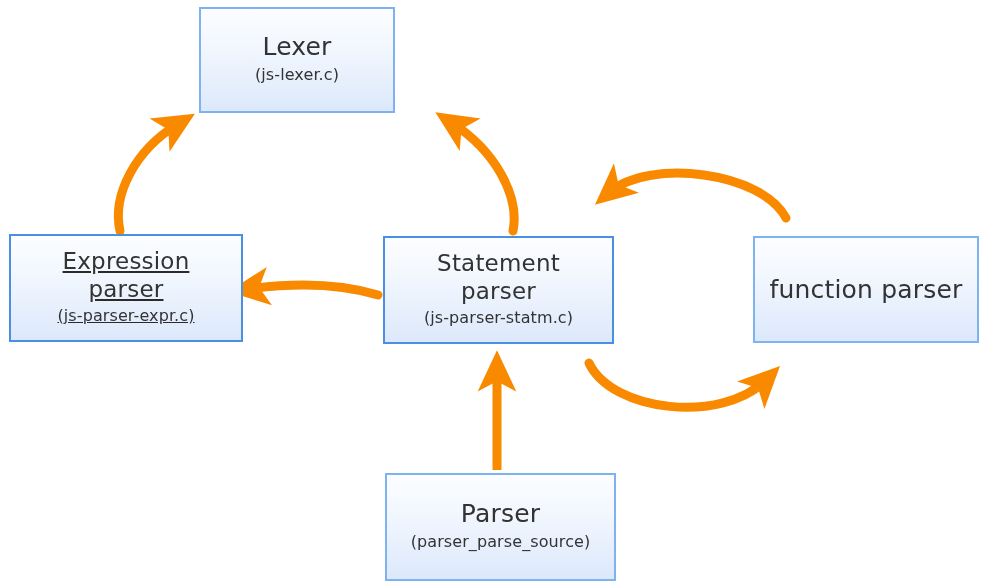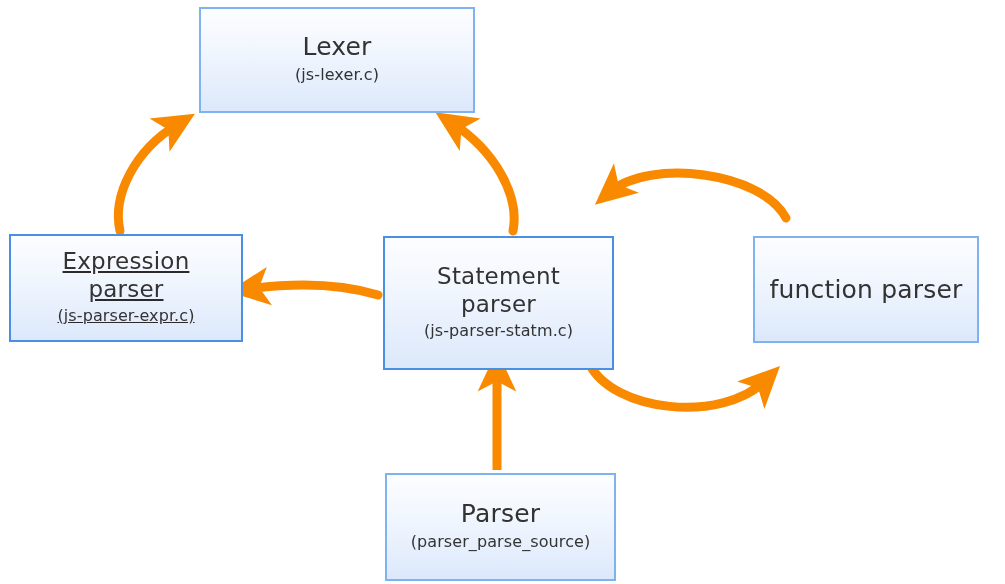--- a/index.html
+++ b/index.html
@@ -50,23 +50,23 @@
   .node .sub {
     font-size: 16px;
     line-height: 26px;
     letter-spacing: 0.1px;
     color: #333333;
   }
   .node .title.two-line {
     font-size: 23px;
     line-height: 28px;
   }
-  #node-lexer      { left: 199px; top: 7px;   width: 276px; height: 106px; }
+  #node-lexer      { left: 199px; top: 7px;   width: 196px; height: 106px; }
   #node-expression { left: 9px;   top: 234px; width: 234px; height: 108px; text-decoration: underline; }
-  #node-statement  { left: 383px; top: 236px; width: 231px; height: 134px; }
+  #node-statement  { left: 383px; top: 236px; width: 231px; height: 108px; }
   #node-function   { left: 753px; top: 236px; width: 226px; height: 107px; }
   #node-parser     { left: 385px; top: 473px; width: 231px; height: 108px; }
 </style>
 </head>
 <body>
 
 <div id="canvas">
 
   <svg id="arrow-layer" viewBox="0 0 1005 584">
     <defs>

